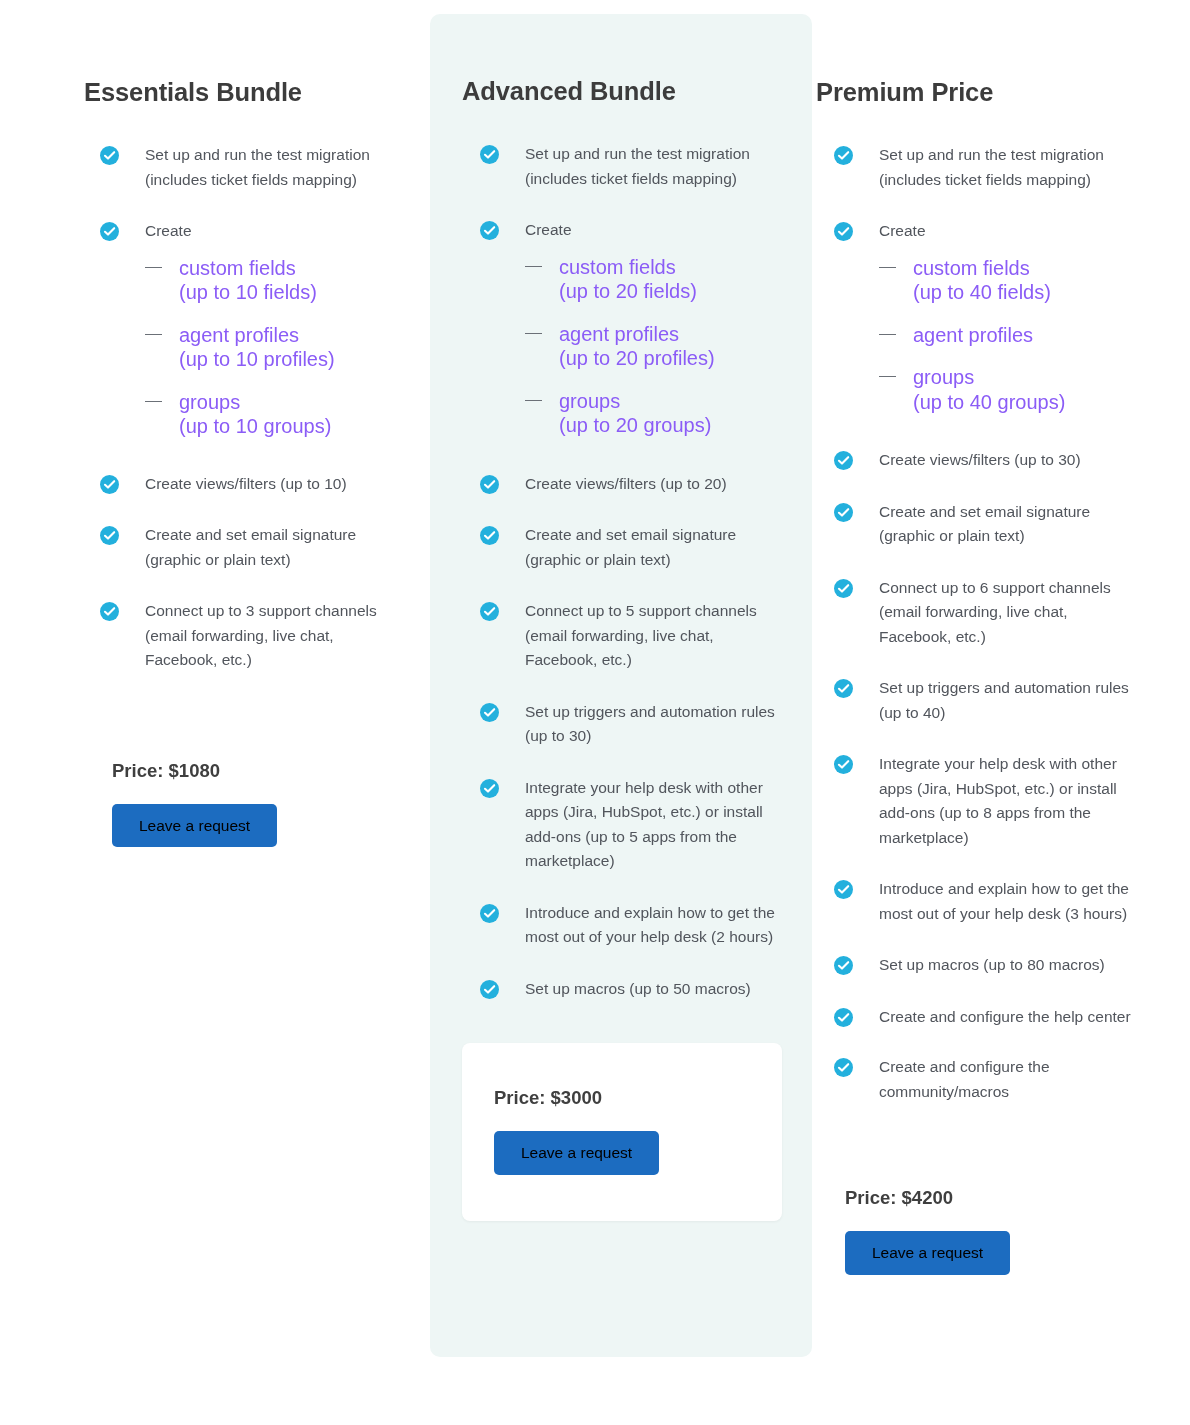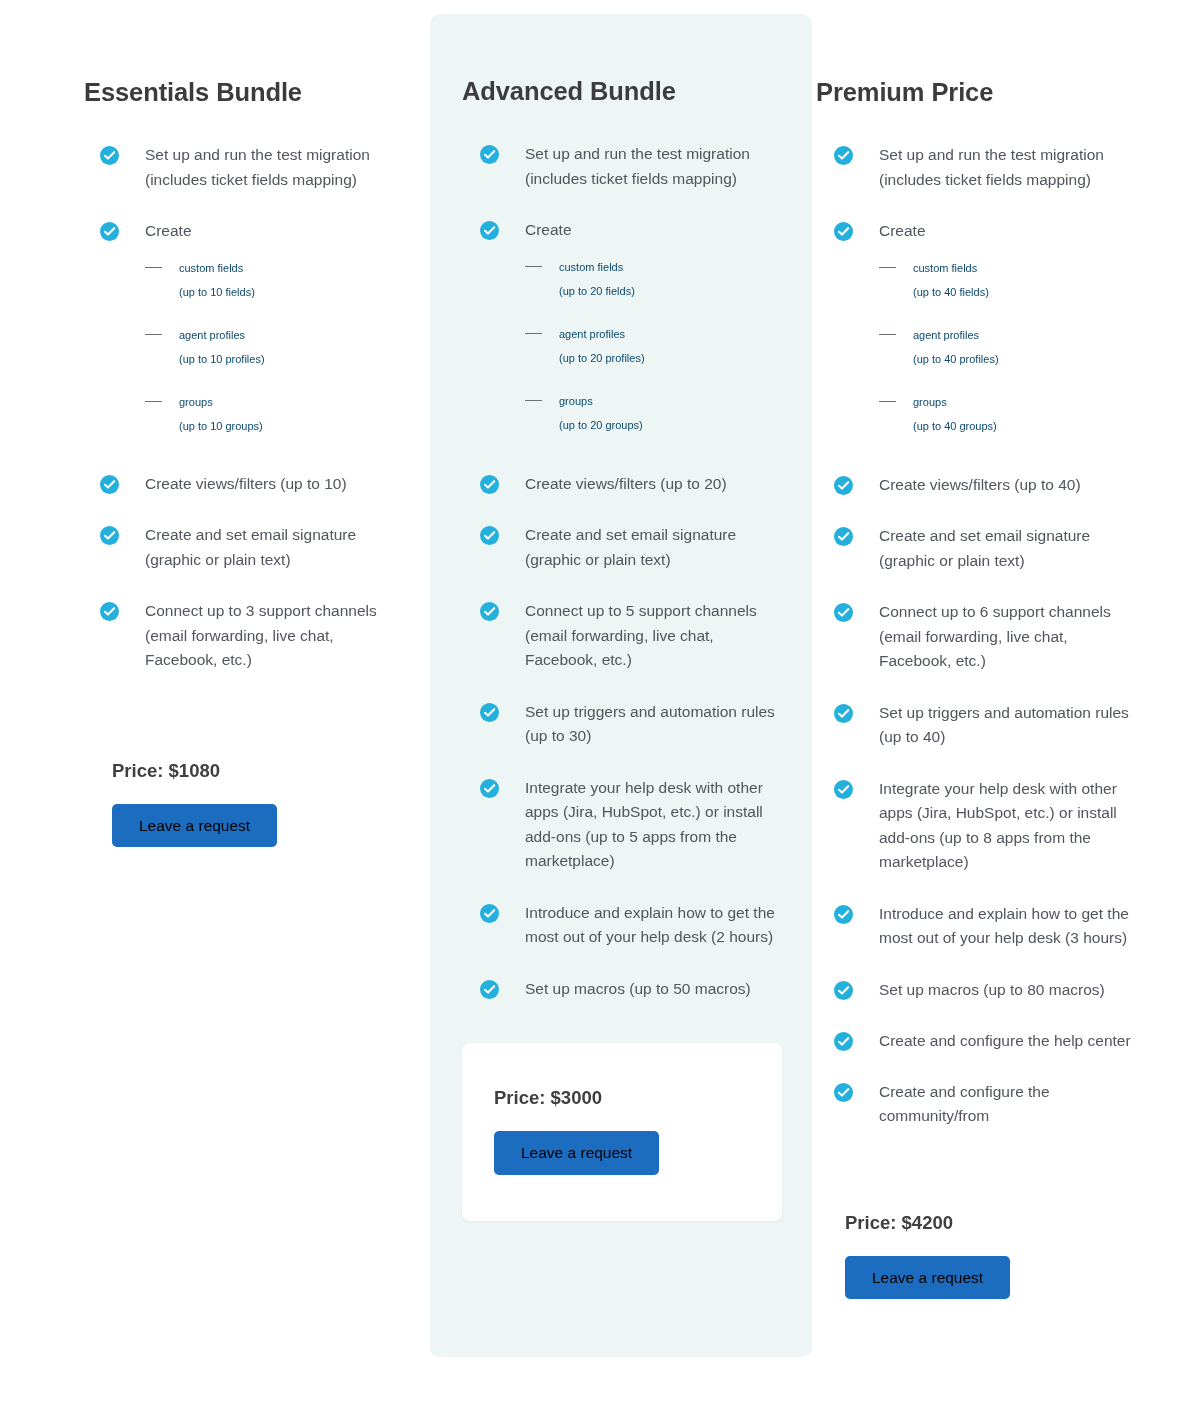--- a/index.html
+++ b/index.html
@@ -88,23 +88,23 @@
 
   .sub-list {
     list-style: none;
     margin: 12px 0 0 0;
     padding: 0;
   }
   .sub-item {
     position: relative;
     padding-left: 34px;
     margin-bottom: 18px;
-    font-size: 11px;
+    font-size: 20px;
     line-height: 24.5px;
-    color: #0c4a6e;
+    color: #8b5cf6;
   }
   .sub-item:last-child { margin-bottom: 0; }
   .dash {
     position: absolute;
     left: 0;
     top: 11px;
     width: 17px;
     height: 1.4px;
     background: #6b7077;
   }
@@ -355,37 +355,36 @@
         <span class="feature-text">Create</span>
         <ul class="sub-list">
           <li class="sub-item">
             <span class="dash"></span>
             <span>custom fields</span>
             <span class="sub-qty">(up to 40 fields)</span>
           </li>
           <li class="sub-item">
             <span class="dash"></span>
             <span>agent profiles</span>
-            <span class="sub-qty">(up to 40 profiles)</span>
           </li>
           <li class="sub-item">
             <span class="dash"></span>
             <span>groups</span>
             <span class="sub-qty">(up to 40 groups)</span>
           </li>
         </ul>
       </li>
 
       <li class="feature-item" style="margin-top:34px;">
         <span class="check-icon">
           <svg width="19" height="19" viewBox="0 0 19 19">
               <path d="M5 9.8 L8 12.6 L14.2 6.2" stroke="#ffffff" stroke-width="2.1" fill="none" stroke-linecap="round" stroke-linejoin="round"></path>
             </svg>
         </span>
-        <span class="feature-text">Create views/filters (up to 40)</span>
+        <span class="feature-text">Create views/filters (up to 30)</span>
       </li>
 
       <li class="feature-item">
         <span class="check-icon">
           <svg width="19" height="19" viewBox="0 0 19 19">
               <path d="M5 9.8 L8 12.6 L14.2 6.2" stroke="#ffffff" stroke-width="2.1" fill="none" stroke-linecap="round" stroke-linejoin="round"></path>
             </svg>
         </span>
         <span class="feature-text">Create and set email signature (graphic or plain text)</span>
       </li>
@@ -443,21 +442,21 @@
         </span>
         <span class="feature-text">Create and configure the help center</span>
       </li>
 
       <li class="feature-item" style="margin-bottom:0;">
         <span class="check-icon">
           <svg width="19" height="19" viewBox="0 0 19 19">
               <path d="M5 9.8 L8 12.6 L14.2 6.2" stroke="#ffffff" stroke-width="2.1" fill="none" stroke-linecap="round" stroke-linejoin="round"></path>
             </svg>
         </span>
-        <span class="feature-text">Create and configure the community/from</span>
+        <span class="feature-text">Create and configure the community/macros</span>
       </li>
     </ul>
 
     <div class="price-area">
       <span class="price-label">Price: $4200</span>
       <button class="cta-button">Leave a request</button>
     </div>
   </section>
 
 </div>

